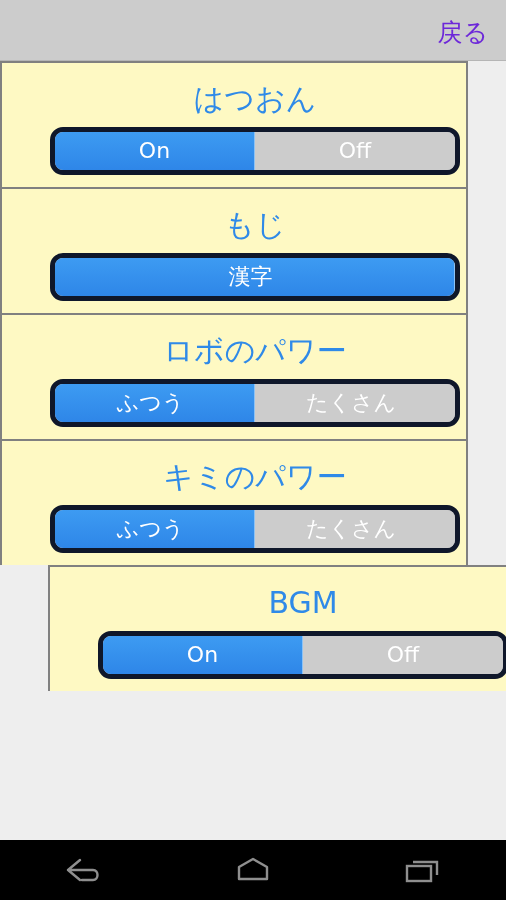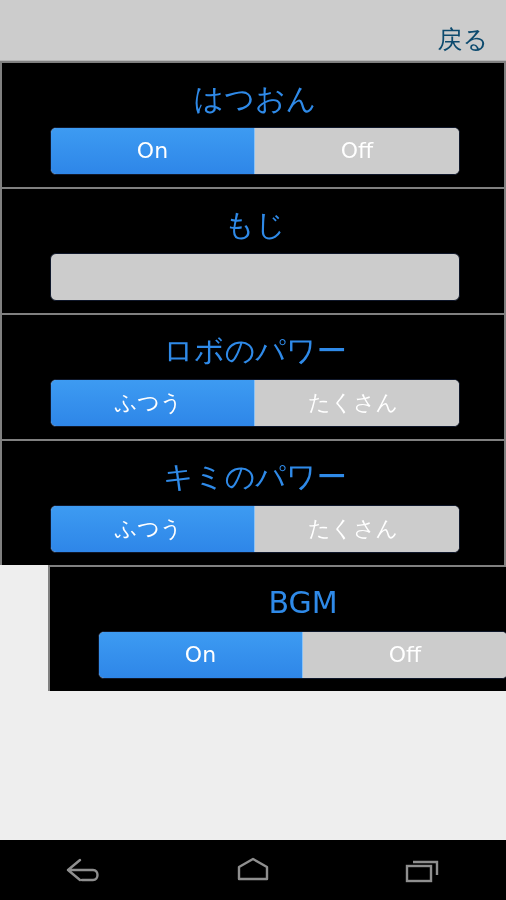--- a/index.html
+++ b/index.html
@@ -29,43 +29,43 @@
     top: 0;
     width: 506px;
     height: 61px;
     background: #cccccc;
     border-bottom: 1px solid #b5b5b5;
   }
 
   .back-button {
     position: absolute;
     right: 18px;
-    top: 24px;
+    top: 17px;
     font-size: 25px;
     line-height: 32px;
-    color: #0c4a6e;
+    color: #6d28d9;
     letter-spacing: 0px;
     font-weight: 400;
     cursor: pointer;
     user-select: none;
   }
 
   
   .settings-list {
     position: absolute;
     left: 0;
     top: 61px;
     width: 506px;
   }
 
   .setting-card {
     position: relative;
-    width: 506px;
+    width: 468px;
     height: 126px;
-    background: #000000;
+    background: #fef9c3;
     border: 2px solid #808080;
     border-top-width: 2px;
     border-bottom-width: 0;
     overflow: hidden;
     padding-left: 20px;
   }
 
   .setting-card:last-child {
     border-bottom-width: 2px;
     height: 128px;
@@ -85,22 +85,22 @@
     white-space: nowrap;
   }
 
   
   .segmented {
     position: absolute;
     left: 48px;
     top: 64px;
     width: 410px;
     height: 48px;
-    border: 1px solid #0f172a;
-    border-radius: 6px;
+    border: 5px solid #0f172a;
+    border-radius: 13px;
     display: flex;
     overflow: hidden;
     background: #cccccc;
   }
 
   .segment {
     flex: 1 1 50%;
     position: relative;
     display: flex;
     align-items: center;
@@ -182,20 +182,23 @@
             <span class="seg-label">On</span>
           </div>
           <div class="segment latin">
             <span class="seg-label">Off</span>
           </div>
         </div>
       </div>
       <div class="setting-card">
         <div class="card-title">もじ</div>
         <div class="segmented">
+          <div class="segment selected first">
+            <span class="seg-label">漢字</span>
+          </div>
         </div>
       </div>
       <div class="setting-card">
         <div class="card-title">ロボのパワー</div>
         <div class="segmented">
           <div class="segment selected first">
             <span class="seg-label">ふつう</span>
           </div>
           <div class="segment">
             <span class="seg-label">たくさん</span>

